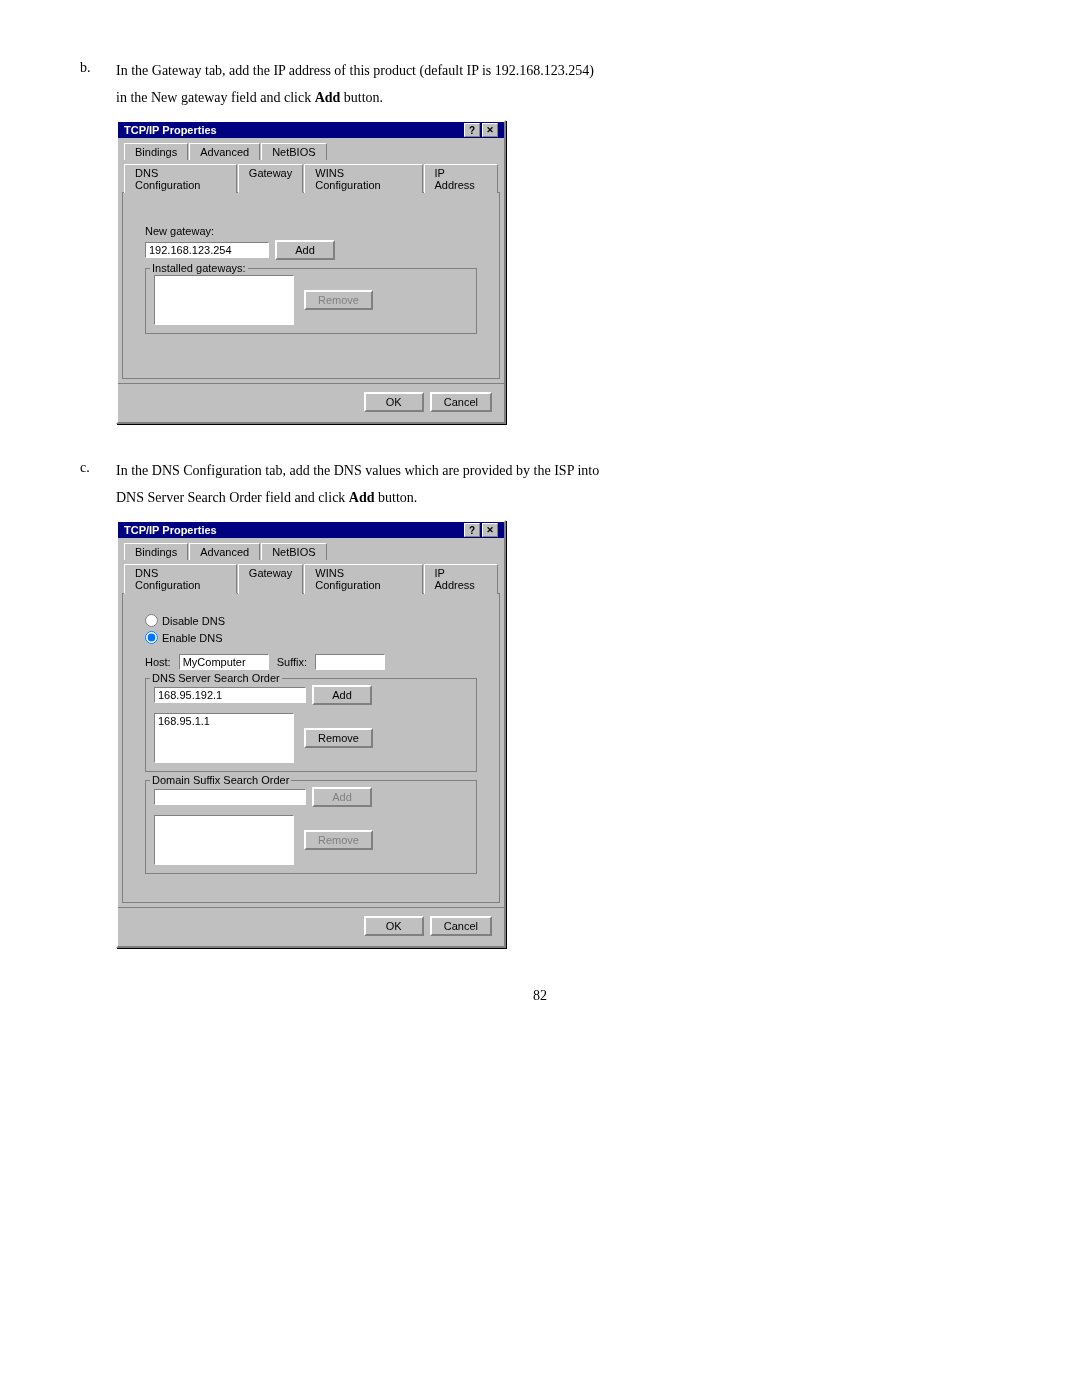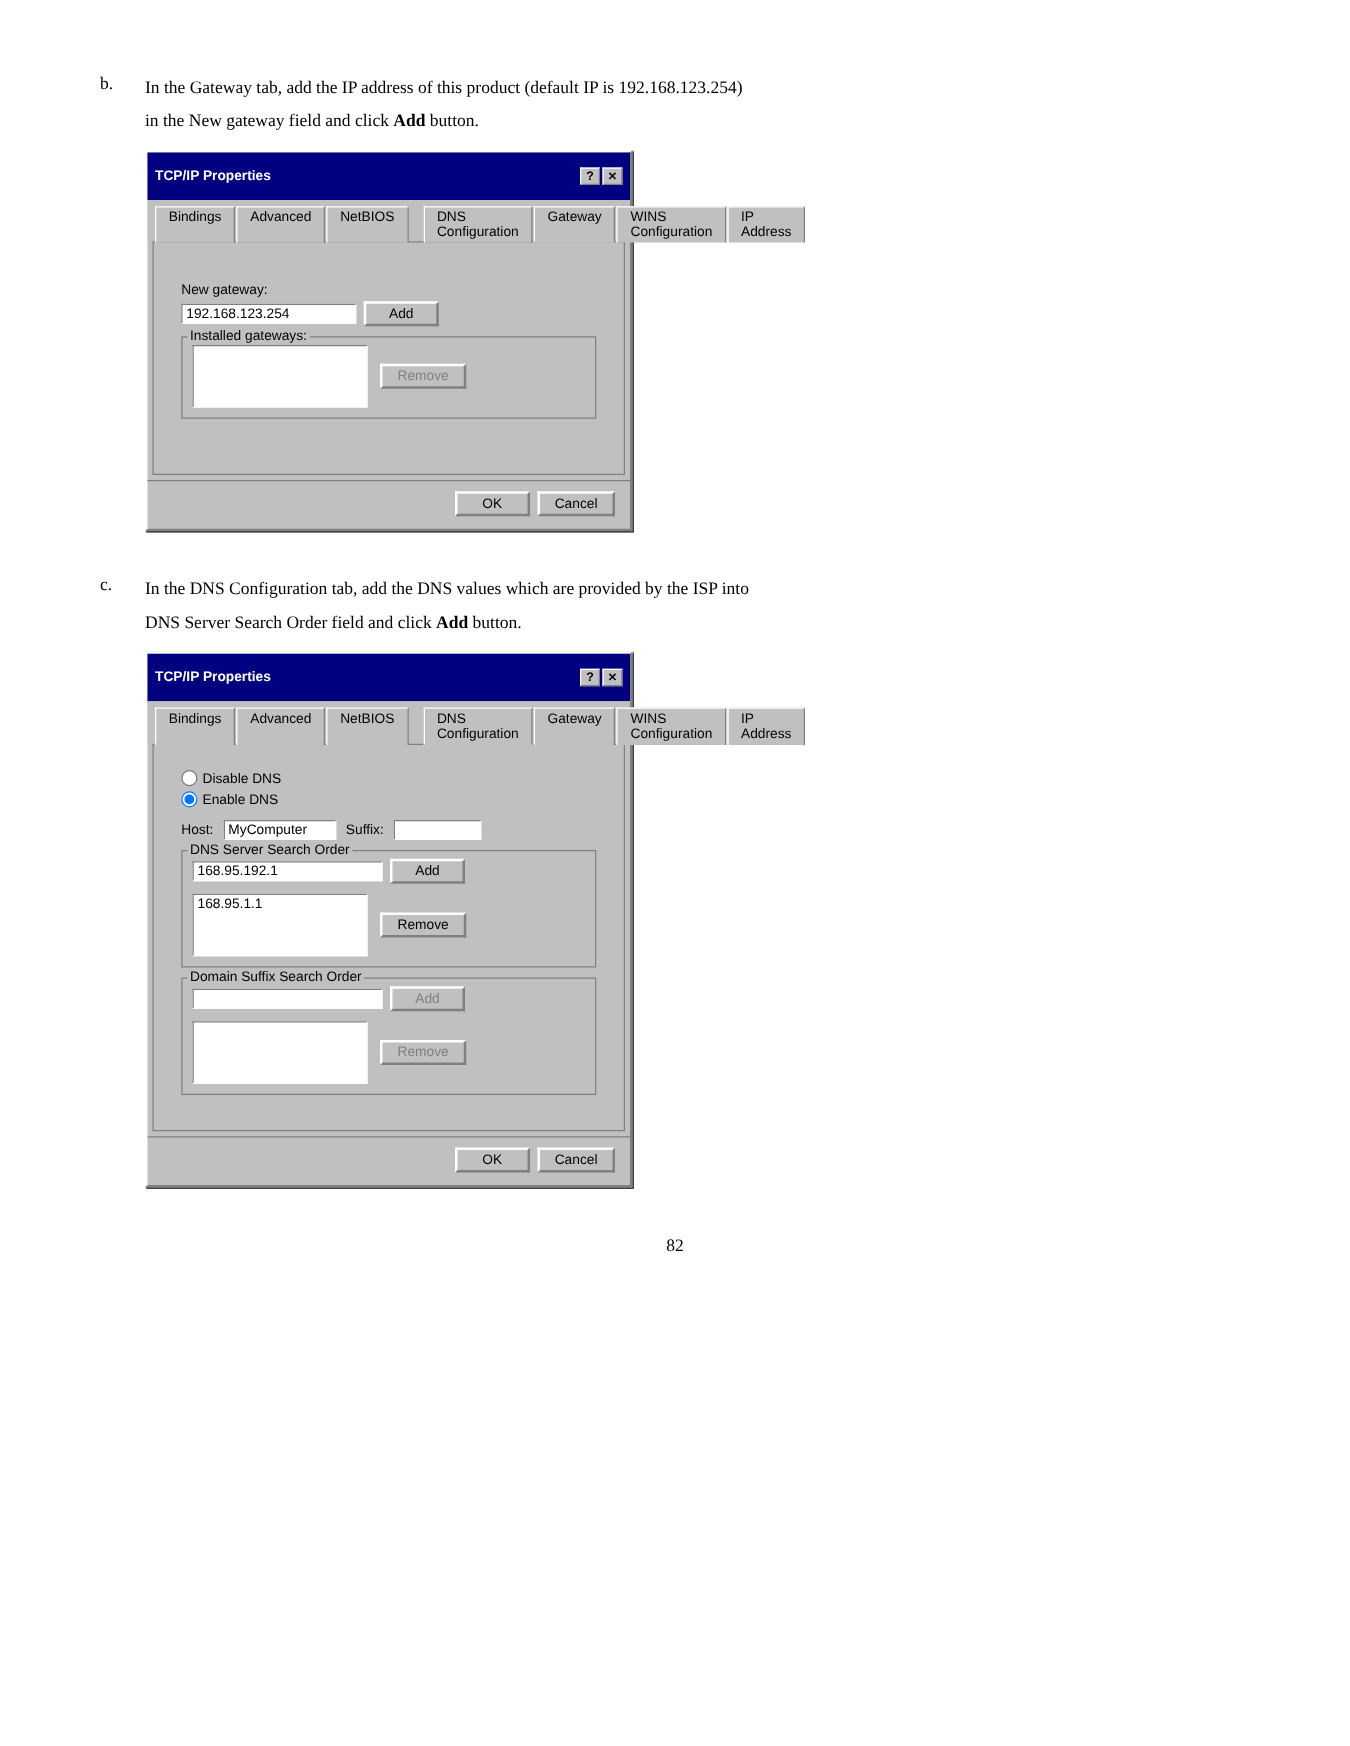--- a/index.html
+++ b/index.html
@@ -52,21 +52,21 @@
       border: 2px solid;
       border-color: #ffffff #808080 #808080 #ffffff;
       box-shadow: 1px 1px 0 #000;
       font-family: Arial, sans-serif;
       font-size: 11px;
     }
 
     .win-titlebar {
       background: #000080;
       color: #ffffff;
-      padding: 12px 6px;
+      padding: 1px 6px;
       display: flex;
       align-items: center;
       justify-content: space-between;
       font-weight: bold;
       font-size: 11px;
     }
 
     .win-titlebar-buttons {
       display: flex;
       gap: 2px;
@@ -96,21 +96,21 @@
       align-items: center;
       justify-content: center;
       font-size: 10px;
       font-weight: bold;
       color: #000;
       cursor: pointer;
     }
 
     .win-tabs {
       display: flex;
-      flex-direction: row;
+      flex-direction: column;
       background: #c0c0c0;
     }
 
     .win-tab-row {
       display: flex;
       padding: 4px 6px 0 6px;
       gap: 1px;
     }
 
     .win-tab {
@@ -162,21 +162,21 @@
       margin-bottom: 8px;
     }
 
     .win-input {
       background: #ffffff;
       border: 1px solid;
       border-color: #808080 #ffffff #ffffff #808080;
       padding: 1px 3px;
       font-size: 11px;
       font-family: Arial, sans-serif;
-      width: 140px;
+      width: 124px;
     }
 
     .win-button {
       background: #c0c0c0;
       border: 2px solid;
       border-color: #ffffff #808080 #808080 #ffffff;
       padding: 2px 12px;
       font-size: 11px;
       font-family: Arial, sans-serif;
       cursor: pointer;

